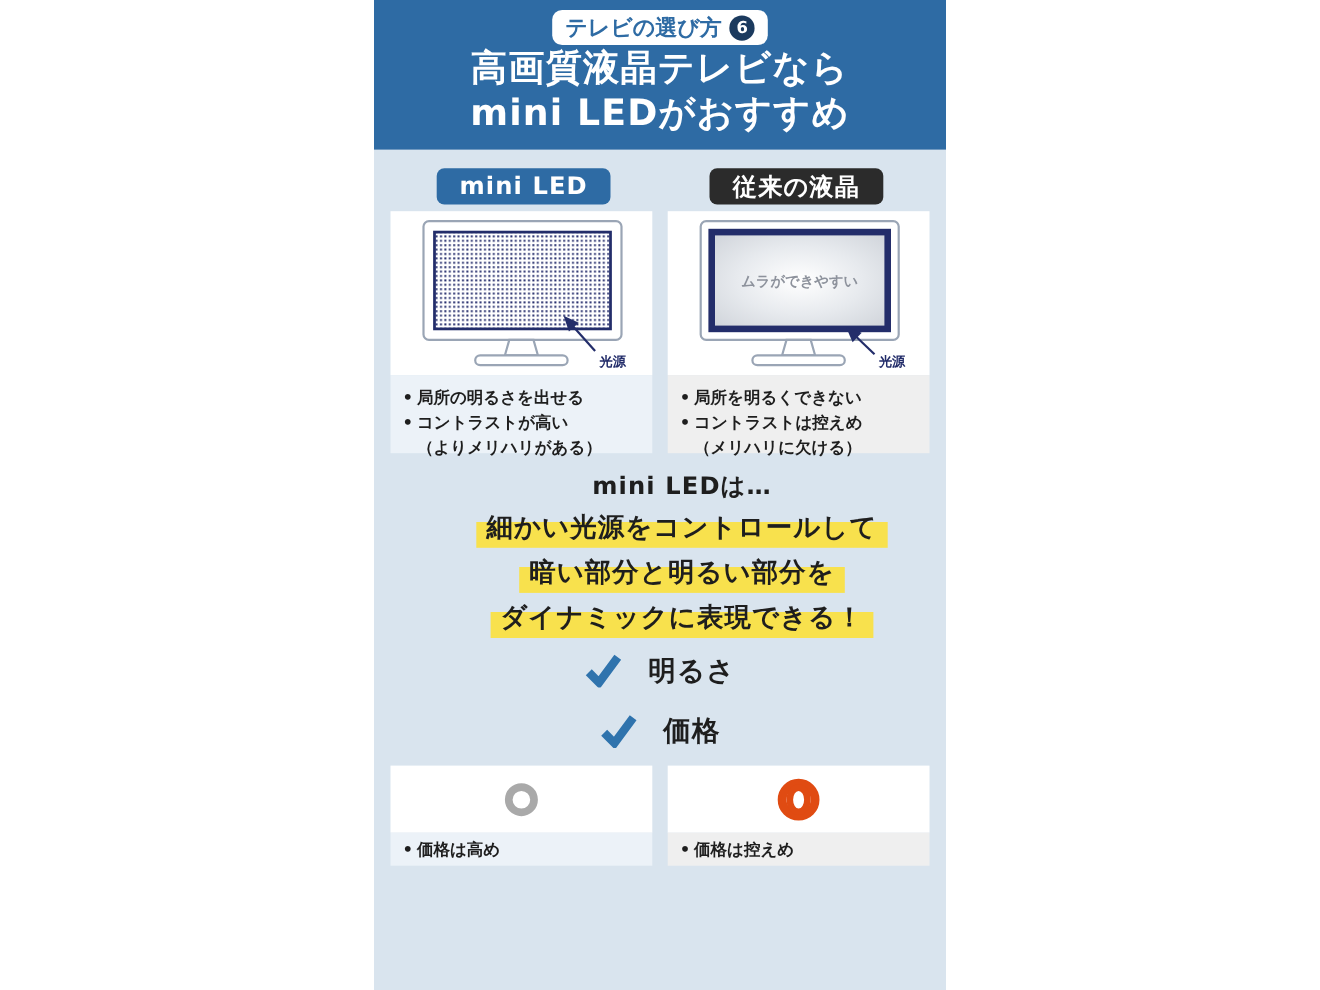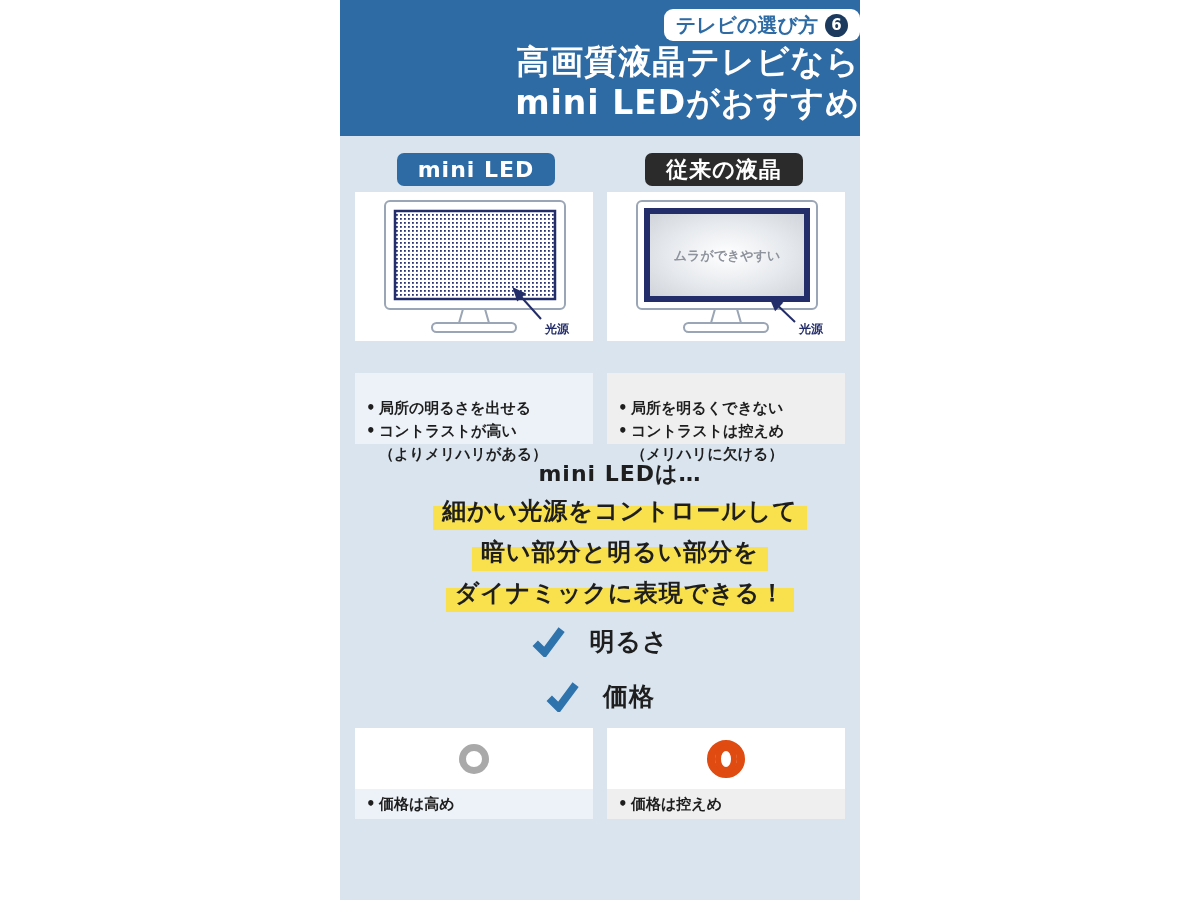--- a/index.html
+++ b/index.html
@@ -15,39 +15,39 @@
     --gray-circle:#a9a9a9;
     --yellow:#f8e14d;
     --check-blue:#2f73ad;
   }
   *{box-sizing:border-box;}
   body{margin:0;background:#ffffff;font-family:"DejaVu Sans","Liberation Sans",sans-serif;}
   .page{width:1200px;height:900px;background:#ffffff;display:flex;justify-content:center;overflow:hidden;}
   .poster{width:520px;height:900px;background:var(--bg-blue);display:flex;flex-direction:column;}
 
   
-  .hero{background:var(--blue);text-align:right;padding:9px 0 13px;}
+  .hero{background:var(--blue);text-align:center;padding:9px 0 13px;}
   .badge{display:inline-flex;align-items:center;gap:7px;background:#ffffff;border-radius:9px;padding:3px 12px;height:32px;}
   .badge-label{color:var(--blue);font-weight:bold;font-size:20px;line-height:1;}
   .badge-num{width:23px;height:23px;border-radius:50%;background:var(--badge-navy);color:#fff;
     font-weight:bold;font-size:15px;display:flex;align-items:center;justify-content:center;line-height:1;}
   .title-line{color:#ffffff;font-weight:bold;font-size:33px;line-height:41px;letter-spacing:1px;}
 
   
   .pills-row{display:flex;justify-content:space-between;padding:17px 57px 0;}
   .pill{width:158px;height:33px;border-radius:7px;color:#fff;font-weight:bold;font-size:22px;
     display:flex;align-items:center;justify-content:center;letter-spacing:1px;}
   .pill-blue{background:var(--blue);}
   .pill-dark{background:var(--dark);}
 
   
   .cards-row{display:flex;justify-content:center;gap:14px;padding:6px 15px 0;}
   .card{width:238px;}
   .illus{background:#ffffff;height:149px;display:flex;align-items:center;justify-content:center;}
-  .bullets{height:71px;padding:24px 10px;margin-top:32px;}
+  .bullets{height:71px;padding:9px 10px;}
   .foot-blue{background:var(--foot-blue);}
   .foot-gray{background:var(--foot-gray);}
   ul.blist{margin:0;padding:0;list-style:none;}
   ul.blist li{position:relative;padding-left:14px;font-size:15px;font-weight:bold;color:var(--ink);line-height:23px;}
   ul.blist li::before{content:"\2022";position:absolute;left:1px;top:0;}
   .note{font-size:15px;font-weight:bold;color:var(--ink);line-height:23px;padding-left:14px;}
 
   
   .emphasis{text-align:center;padding-top:15px;margin-left:40px;}
   .intro{font-size:22px;font-weight:bold;color:var(--ink);letter-spacing:1px;}

